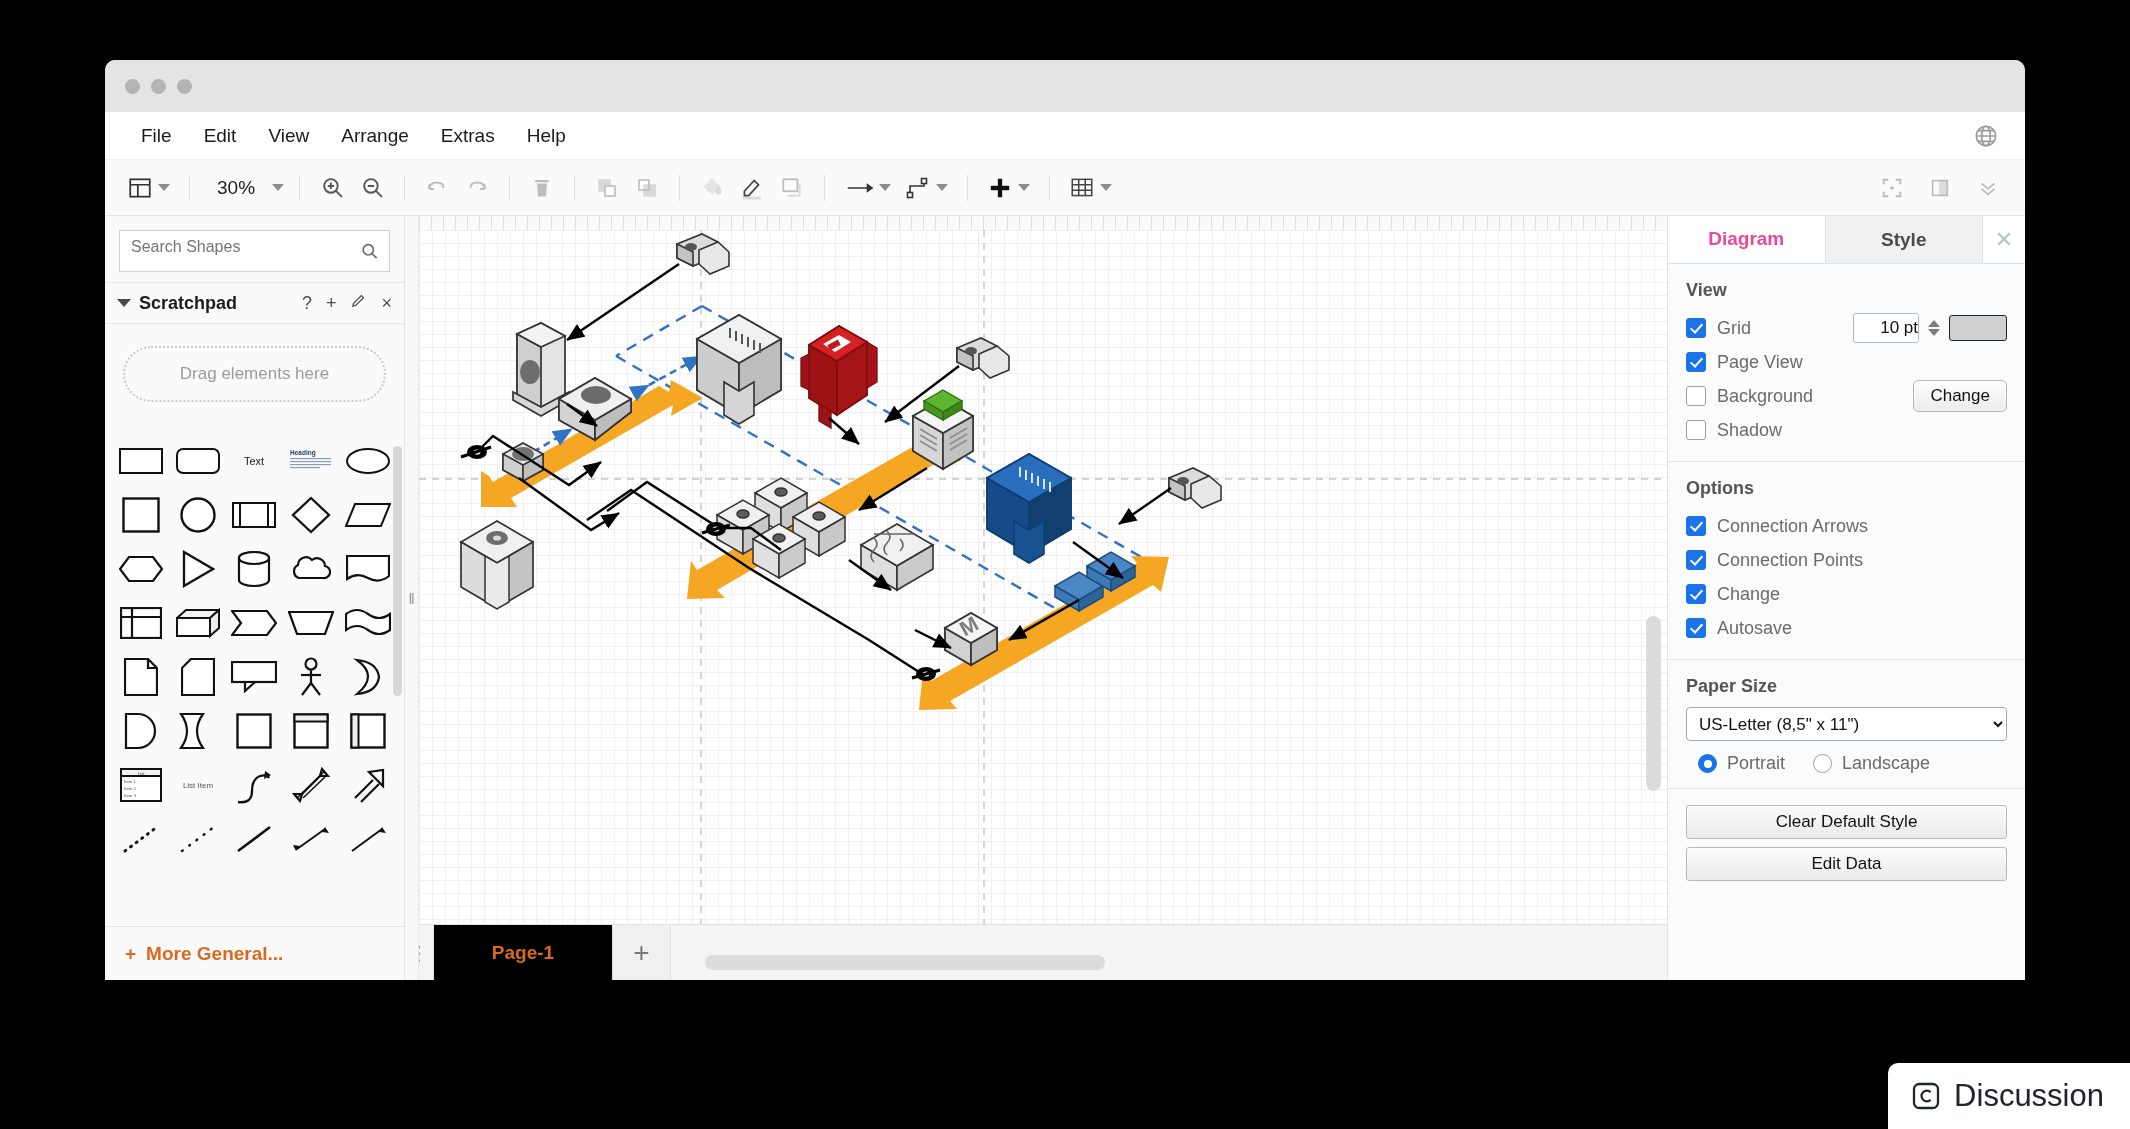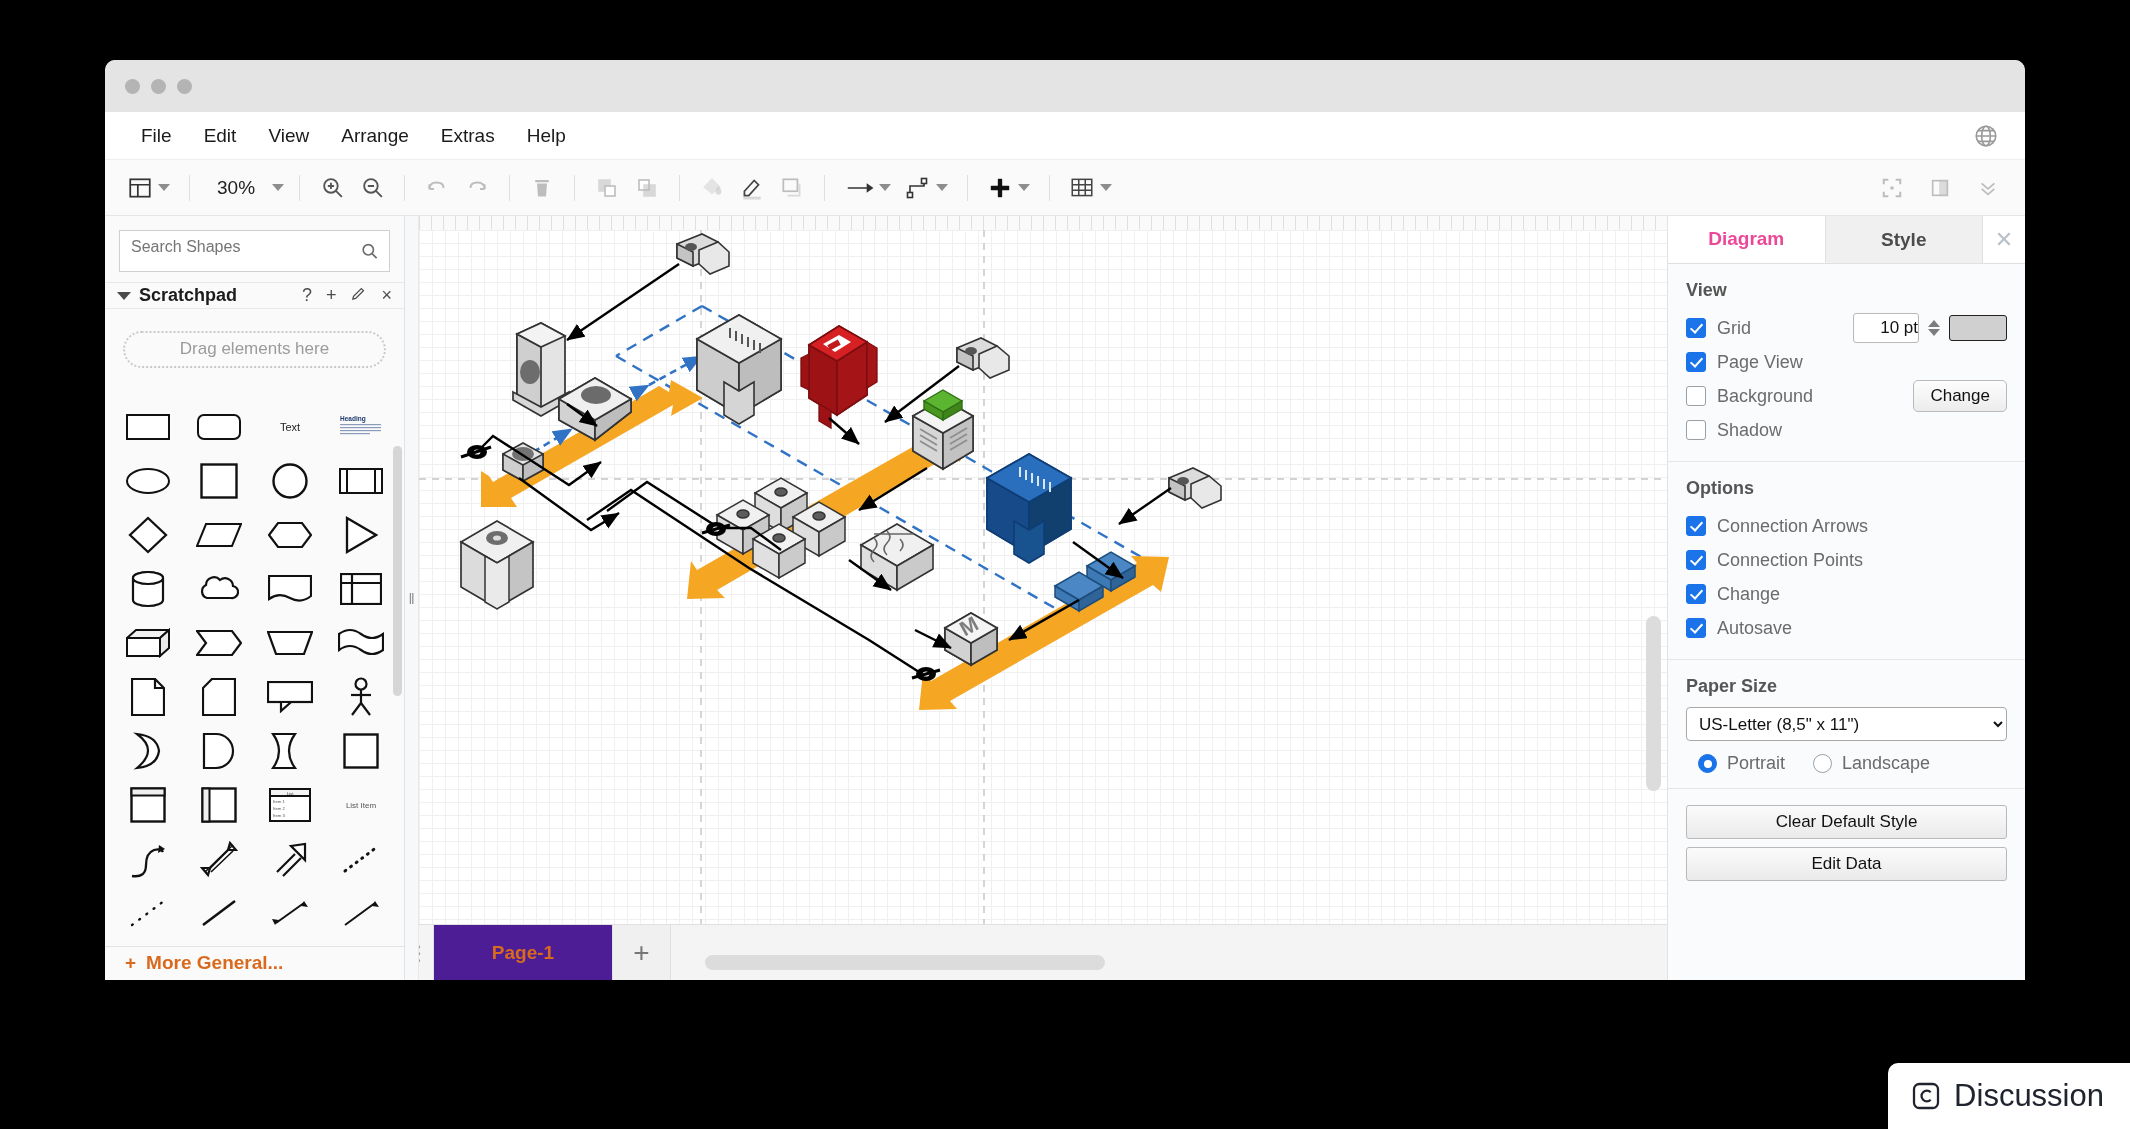--- a/index.html
+++ b/index.html
@@ -60,21 +60,21 @@
                background:#fafafa; gap:8px;}
   .tri{ width:0;height:0;border-left:7px solid transparent;border-right:7px solid transparent;
         border-top:8px solid #4a4a4a;}
   .sec-title{ font-size:18px; font-weight:bold; color:#1c1c1c; flex:1;}
   .sec-actions{ display:flex; align-items:center; gap:14px; color:#4c4c4c; font-size:18px;}
 
   #scratchpad-drop{ margin:22px 18px; height:56px; border:2px dotted #c9c9c9;
                     border-radius:28px; display:flex; align-items:center;
                     justify-content:center; color:#9b9b9b; font-size:17px;}
 
-  #shape-grid{ display:grid; grid-template-columns:repeat(4,1fr); gap:4px 0;
+  #shape-grid{ display:grid; grid-template-columns:repeat(5,1fr); gap:4px 0;
                padding:12px 8px 8px 8px; }
   .shape-cell{ height:50px; display:flex; align-items:center; justify-content:center;}
   .shape-cell svg{ display:block; }
 
   #more-shapes{ margin-top:auto; border-top:1px solid #e3e3e3; height:54px;
                 display:flex; align-items:center; gap:10px; padding-left:20px;
                 font-size:19px; font-weight:bold; color:#d96a1d; background:#fafafa;}
 
   #left-scrollbar{ position:absolute; right:2px; top:230px; width:9px; height:250px;
                    background:#d6d6d6; border-radius:5px;}
@@ -150,21 +150,21 @@
               background:linear-gradient(#fbfbfb,#eaeaea); font-size:17px; color:#111;
               font-family:"Liberation Sans",sans-serif; cursor:default;}
 
   
   #footer{ position:absolute; left:300px; right:358px; bottom:0; height:56px;
            background:#f4f4f4; border-top:1px solid #e0e0e0; display:flex;
            align-items:stretch;}
   #page-menu{ width:28px; display:flex; align-items:center; justify-content:center;
               color:#9a9a9a; font-size:20px; letter-spacing:0;}
   .page-tab{ min-width:180px; display:flex; align-items:center; justify-content:center;
-             background:#4c1d95; border-left:1px solid #e0e0e0; border-right:1px solid #e0e0e0;
+             background:#000000; border-left:1px solid #e0e0e0; border-right:1px solid #e0e0e0;
              font-size:19px; font-weight:bold; color:#d96a1d;}
   #add-page{ width:58px; display:flex; align-items:center; justify-content:center;
              color:#777; font-size:28px; background:#f0f0f0; border-right:1px solid #e0e0e0;}
 
   
   #discussion{ position:absolute; right:0px; bottom:0px; height:66px;
                display:flex; align-items:center; gap:12px; padding:0 26px 0 22px;
                background:#fff; border-radius:10px 0 0 0;
                box-shadow:-2px -2px 10px rgba(0,0,0,.18);}
   #discussion-label{ font-size:31px; color:#20242e; }

